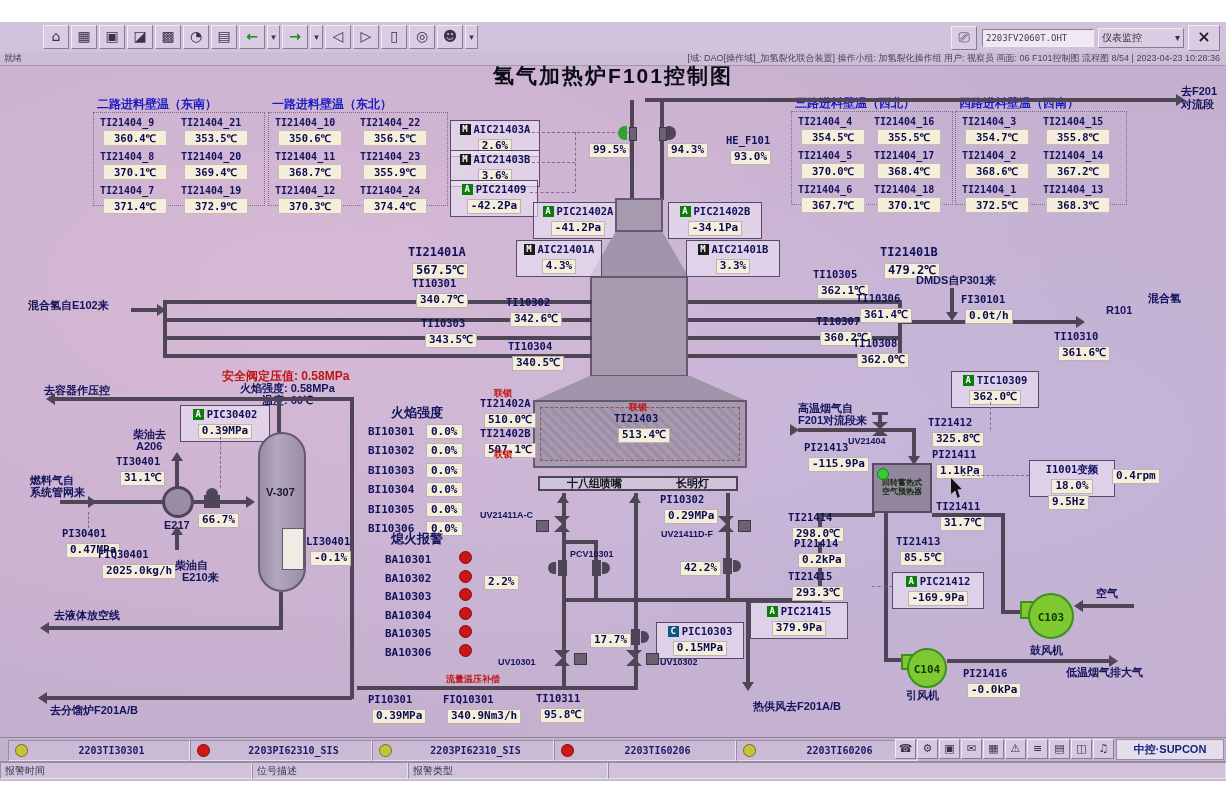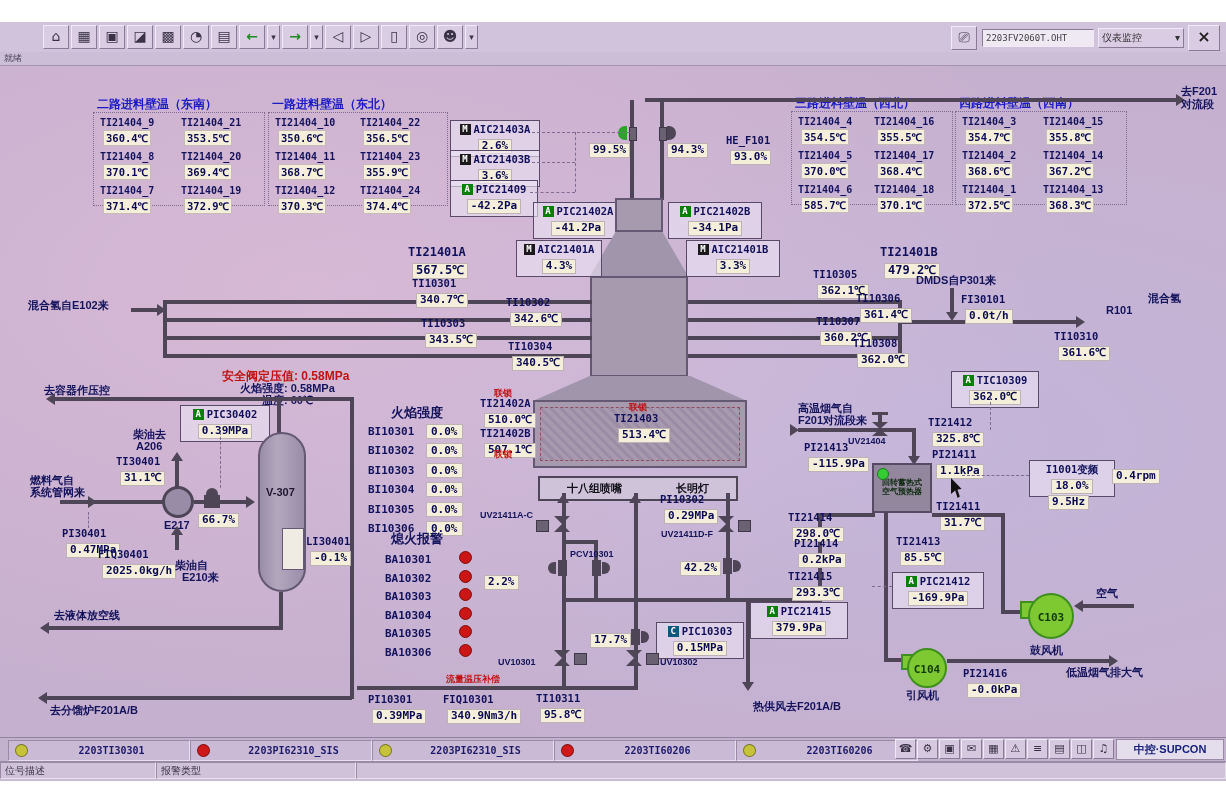--- a/index.html
+++ b/index.html
@@ -56,31 +56,31 @@
   .bdg{display:inline-block;width:11px;height:11px;font:bold 9px/11px "DejaVu Sans Mono",monospace;
        color:#fff;text-align:center;margin-right:3px;vertical-align:1px;}
   .b-M{background:#1a1a1a;} .b-A{background:#0b7d0b;} .b-C{background:#0b5a7d;}
   
   .fx{position:absolute;background:#a79aaf;border:2px solid #655872;box-sizing:border-box;}
   .fx.noborder{border:none;}
   .clipneck{clip-path:polygon(26% 0,74% 0,100% 100%,0 100%);border:none;background:#a095aa;}
   .clipflare{clip-path:polygon(26.5% 0,73.5% 0,100% 100%,0 100%);border:none;background:#a095aa;}
   #radiant-inner{position:absolute;inset:5px;border:1px dashed #91505f;
      background:repeating-linear-gradient(45deg, rgba(120,90,130,.22) 0 3px, transparent 3px 7px);}
-  #burnerbox{position:absolute;left:538px;top:476px;width:200px;height:25px;background:#cfc3da;
+  #burnerbox{position:absolute;left:538px;top:476px;width:200px;height:15px;background:#cfc3da;
      border:2px solid #4e4556;box-sizing:border-box;display:flex;justify-content:space-around;
      align-items:center;font:bold 11px "Liberation Sans",sans-serif;color:#101018;}
   
   .wgroup{position:absolute;border:1px dotted #7d6b92;}
   .gt{position:absolute;top:-17px;left:3px;font:bold 12px "Liberation Sans",sans-serif;
       color:#1b1bc4;white-space:nowrap;}
   .gb{display:grid;grid-template-columns:1fr 1fr;row-gap:5px;padding:4px 2px 0 6px;}
   .cell .ct{font:bold 10px "DejaVu Sans Mono",monospace;color:#12125c;white-space:nowrap;}
   .cell .cv{display:inline-block;background:#f4eeda;font:bold 10.5px "DejaVu Sans Mono",monospace;
-      color:#0a0a50;padding:0 2px;margin:1px 0 0 3px;border:1px solid rgba(90,70,110,.3);}
+      color:#0a0a50;padding:0 10px;margin:1px 0 0 3px;border:1px solid rgba(90,70,110,.3);}
   
   .frow{height:19.4px;white-space:nowrap;}
   .frow .ftag{display:inline-block;width:58px;font:bold 11px "DejaVu Sans Mono",monospace;color:#12125c;}
   .frow .fval{display:inline-block;background:#f4eeda;font:bold 11px "DejaVu Sans Mono",monospace;
       color:#0a0a50;padding:0 4px;border:1px solid rgba(90,70,110,.35);}
   .barow{height:18.6px;white-space:nowrap;}
   .barow .ftag{display:inline-block;width:60px;font:bold 11px "DejaVu Sans Mono",monospace;color:#12125c;}
   .badot{display:inline-block;width:11px;height:11px;border-radius:50%;background:#cc1616;
       border:1px solid #7a0d0d;vertical-align:-1px;margin-left:14px;}
   
@@ -156,22 +156,24 @@
       <input id="screen-field" value="2203FV2060T.OHT" style="">
       <div id="monitor-select">
         <span>仪表监控</span>
         <span>▾</span>
       </div>
       <div id="close-btn">×</div>
     </div>
   </div>
   <div id="statusbar">
     <span id="status-left">就绪</span>
-  </div>
-
+    <span id="status-right">[域: DAO[操作域]_加氢裂化联合装置] 操作小组: 加氢裂化操作组  用户: 视察员  画面: 06 F101控制图 流程图 8/54 | 2023-04-23 10:28:36</span>
+  </div>
+
+  <div id="page-title">氢气加热炉F101控制图</div>
 
   <div class="wgroup" style="left:93px;top:112px;width:170px;height:92px">
     <div class="gt">二路进料壁温（东南）</div>
       <div class="gb">
         <div class="cell"><div class="ct">TI21404_9</div><div class="cv">360.4℃</div></div>
         <div class="cell"><div class="ct">TI21404_21</div><div class="cv">353.5℃</div></div>
         <div class="cell"><div class="ct">TI21404_8</div><div class="cv">370.1℃</div></div>
         <div class="cell"><div class="ct">TI21404_20</div><div class="cv">369.4℃</div></div>
         <div class="cell"><div class="ct">TI21404_7</div><div class="cv">371.4℃</div></div>
         <div class="cell"><div class="ct">TI21404_19</div><div class="cv">372.9℃</div></div>
@@ -188,21 +190,21 @@
         <div class="cell"><div class="ct">TI21404_24</div><div class="cv">374.4℃</div></div>
       </div>
   </div>
   <div class="wgroup" style="left:791px;top:111px;width:160px;height:92px">
     <div class="gt">三路进料壁温（西北）</div>
       <div class="gb">
         <div class="cell"><div class="ct">TI21404_4</div><div class="cv">354.5℃</div></div>
         <div class="cell"><div class="ct">TI21404_16</div><div class="cv">355.5℃</div></div>
         <div class="cell"><div class="ct">TI21404_5</div><div class="cv">370.0℃</div></div>
         <div class="cell"><div class="ct">TI21404_17</div><div class="cv">368.4℃</div></div>
-        <div class="cell"><div class="ct">TI21404_6</div><div class="cv">585.7℃</div></div>
+        <div class="cell"><div class="ct">TI21404_6</div><div class="cv">367.7℃</div></div>
         <div class="cell"><div class="ct">TI21404_18</div><div class="cv">370.1℃</div></div>
       </div>
   </div>
   <div class="wgroup" style="left:955px;top:111px;width:170px;height:92px">
     <div class="gt">四路进料壁温（西南）</div>
       <div class="gb">
         <div class="cell"><div class="ct">TI21404_3</div><div class="cv">354.7℃</div></div>
         <div class="cell"><div class="ct">TI21404_15</div><div class="cv">355.8℃</div></div>
         <div class="cell"><div class="ct">TI21404_2</div><div class="cv">368.6℃</div></div>
         <div class="cell"><div class="ct">TI21404_14</div><div class="cv">367.2℃</div></div>
@@ -487,17 +489,18 @@
       <div class="trbtn">✉</div>
       <div class="trbtn">▦</div>
       <div class="trbtn">⚠</div>
       <div class="trbtn">≡</div>
       <div class="trbtn">▤</div>
       <div class="trbtn">◫</div>
       <div class="trbtn">♫</div>
     </div>
   <div id="logo">中控·SUPCON</div>
   <div id="fieldsrow">
+    <div class="fseg" style="width:252px"><span>报警时间</span></div>
     <div class="fseg" style="width:156px"><span>位号描述</span></div>
     <div class="fseg" style="width:200px"><span>报警类型</span></div>
     <div class="fseg" style="flex:1"></div>
   </div>
 </div>
 
 </body></html>

